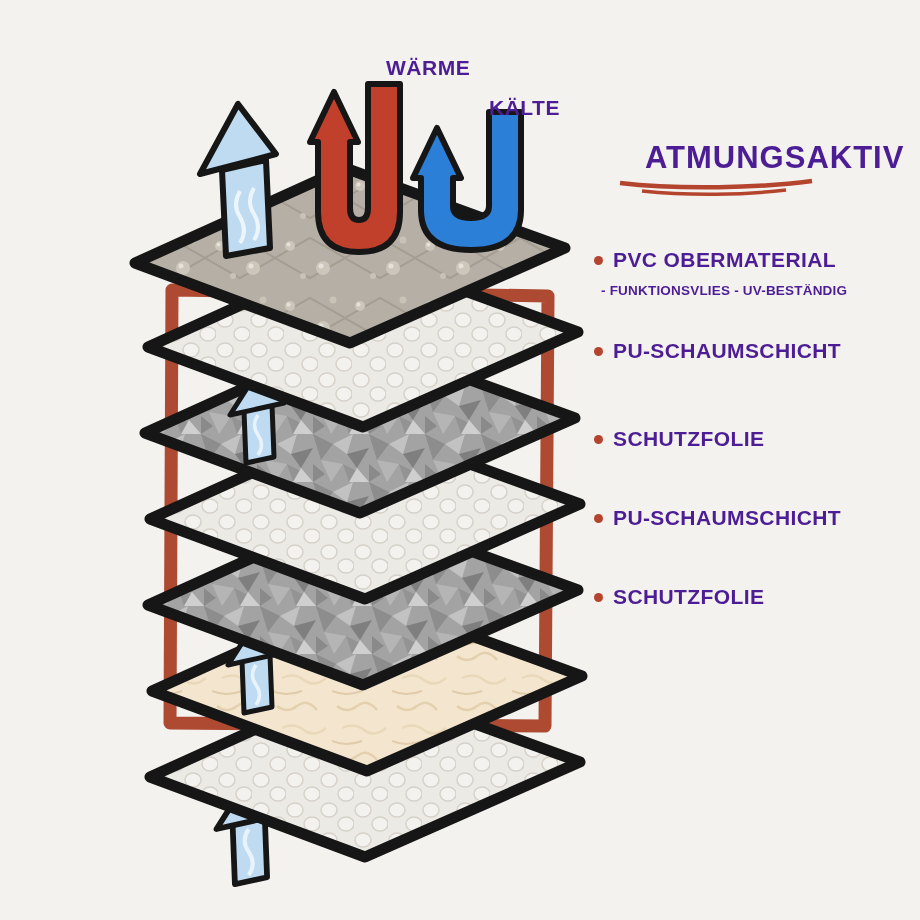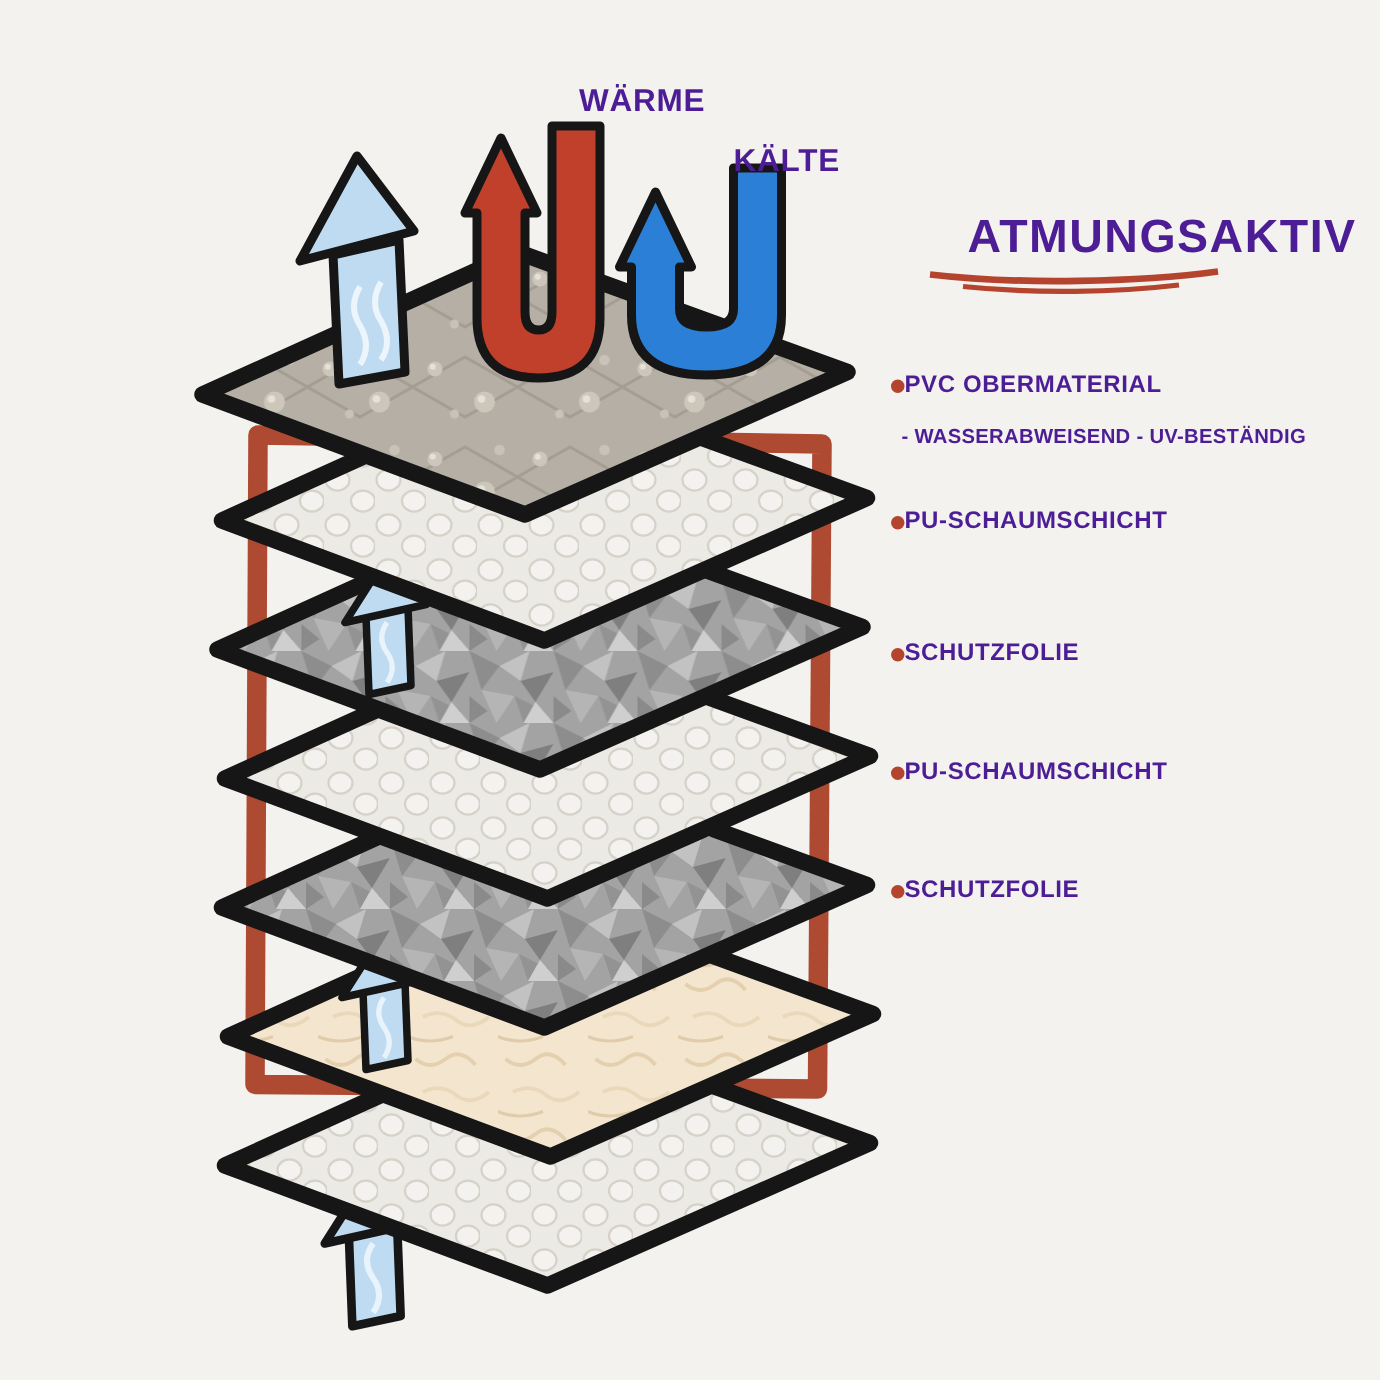--- a/index.html
+++ b/index.html
@@ -10,22 +10,22 @@
   }
   .stage svg{position:absolute;left:0;top:0;}
   .title{
     position:absolute;left:617px;top:140px;
     font-size:31px;font-weight:800;letter-spacing:1px;white-space:nowrap;margin-left:28px;
   }
   .arrow-label{
     position:absolute;font-size:21px;font-weight:800;letter-spacing:.5px;white-space:nowrap;
   }
   .row{
-    position:absolute;left:594px;display:flex;align-items:center;
-    font-size:16px;font-weight:800;letter-spacing:.4px;white-space:nowrap;
+    position:absolute;left:594px;display:flex;align-items:center;gap:10px;
+    font-size:21px;font-weight:800;letter-spacing:.4px;white-space:nowrap;
   }
   .dot{width:9px;height:9px;border-radius:50%;background:#b5442e;flex:0 0 auto;}
   .subrow{
     position:absolute;left:601px;font-size:13.5px;font-weight:800;letter-spacing:.2px;white-space:nowrap;
   }
 </style>
 </head>
 <body>
 
 <div class="stage">
@@ -118,21 +118,21 @@
 
   <div class="arrow-label" style="left:386px;top:56px">WÄRME</div>
   <div class="arrow-label" style="left:489px;top:96px">KÄLTE</div>
 
   <div class="title">ATMUNGSAKTIV</div>
 
   <div class="row" style="top:248px">
     <span class="dot"></span>
     <span>PVC OBERMATERIAL</span>
   </div>
-  <div class="subrow" style="top:283px">- WASSERABWEISEND  - UV-BESTÄNDIG</div>
+  <div class="subrow" style="top:283px">- FUNKTIONSVLIES  - UV-BESTÄNDIG</div>
 
   <div class="row" style="top:339px">
     <span class="dot"></span>
     <span>PU-SCHAUMSCHICHT</span>
   </div>
 
   <div class="row" style="top:427px">
     <span class="dot"></span>
     <span>SCHUTZFOLIE</span>
   </div>

